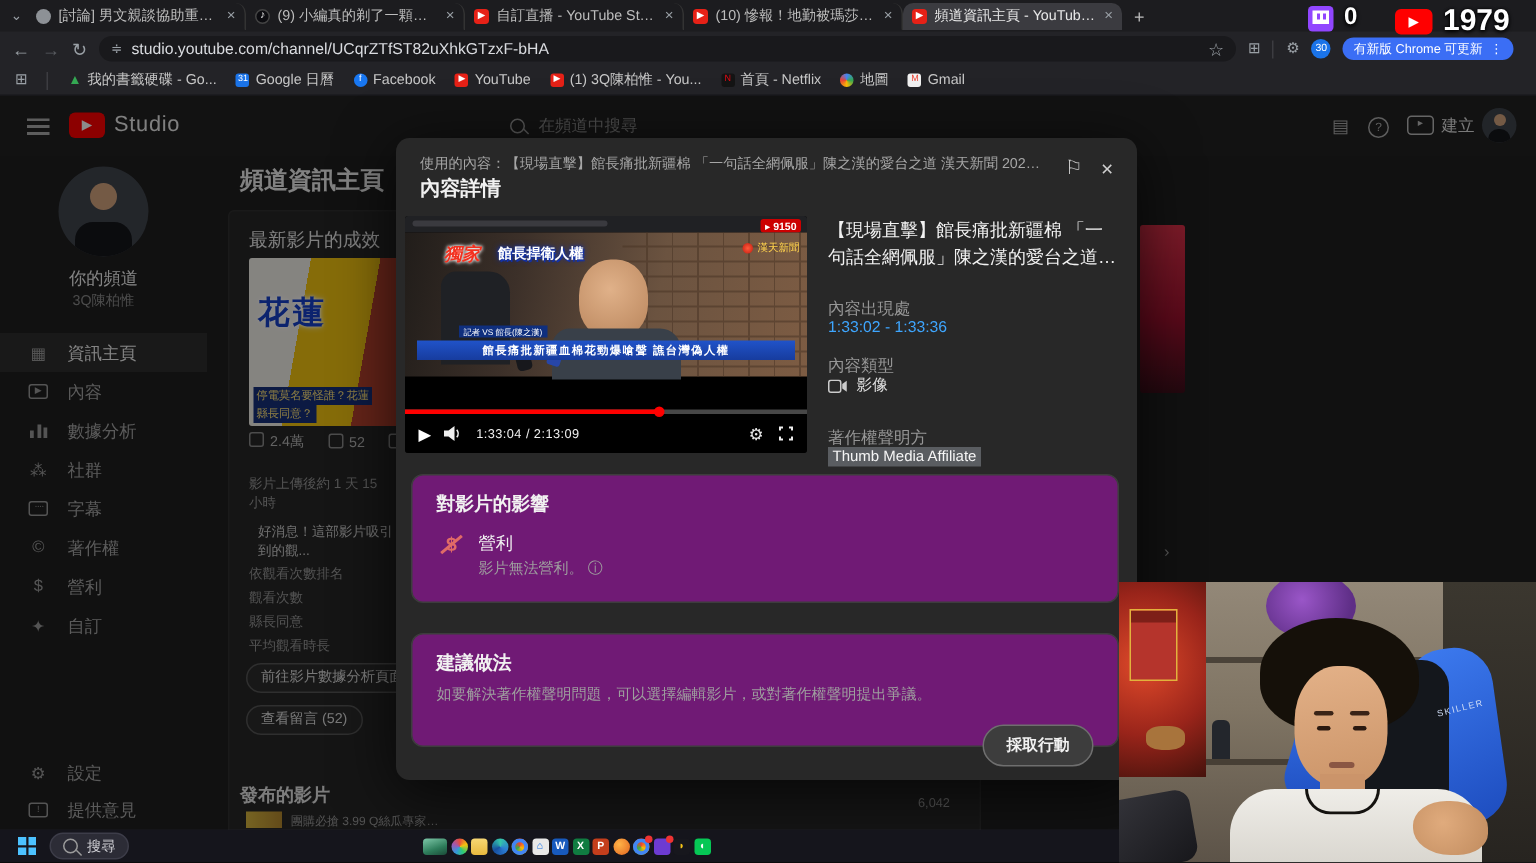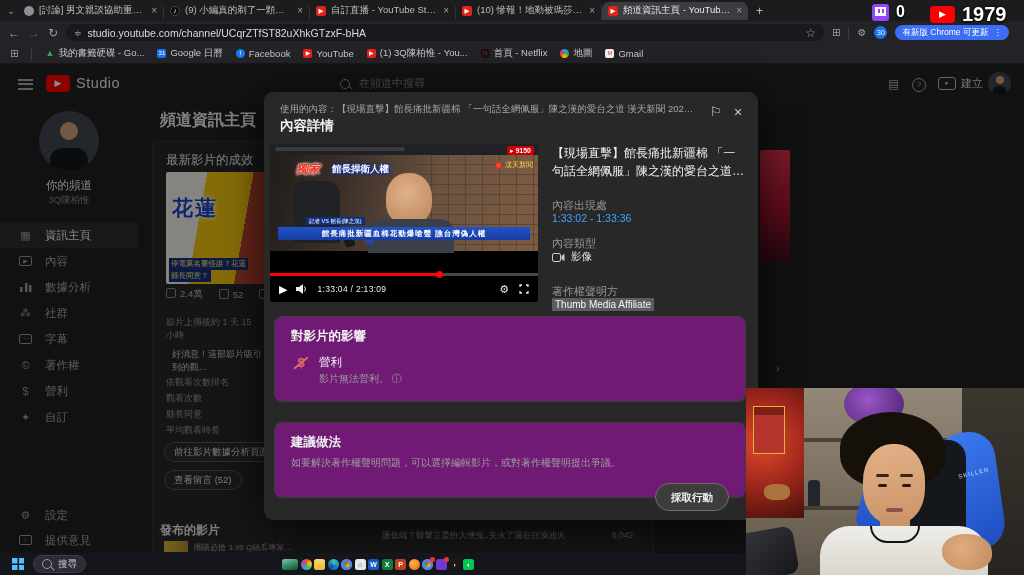--- a/index.html
+++ b/index.html
@@ -339,21 +339,20 @@
     <div class="dimline" style="left:172px;top:284px;width:92px;color:#c9c9c9">好消息！這部影片吸引到的觀...</div>
     <div class="dimline" style="left:166px;top:312px">依觀看次數排名</div>
     <div class="dimline" style="left:166px;top:328px">觀看次數</div>
     <div class="dimline" style="left:166px;top:344px">縣長同意</div>
     <div class="dimline" style="left:166px;top:360px">平均觀看時長</div>
     <span class="pill" style="left:164px;top:378px">前往影片數據分析頁面</span>
     <span class="pill" style="left:164px;top:406px">查看留言 (52)</span>
     <div class="pubtitle">發布的影片</div>
     <span class="minithumb"></span>
     <div class="dimline nowrap" style="left:194px;top:478px;width:100px;font-size:8px">團購必搶 3.99 Q絲瓜專家秒懂通路</div>
-    <div class="dimline nowrap" style="left:382px;top:466px;width:215px;font-size:8.5px">護低端？醫擊立委扮大便兔..失火了還在狂澆油火</div>
     <div class="dimline" style="left:612px;top:466px;font-size:8.5px">6,042</div>
     <div class="redfrag"></div>
     <span class="pager" style="left:752px">‹</span>
     <span class="pager" style="left:776px">›</span>
   </div>
 
   <div class="scrim"></div>
 
   <div class="modal">
     <div class="mctx nowrap">使用的內容：【現場直擊】館長痛批新疆棉 「一句話全網佩服」陳之漢的愛台之道 漢天新聞 20210331</div>

